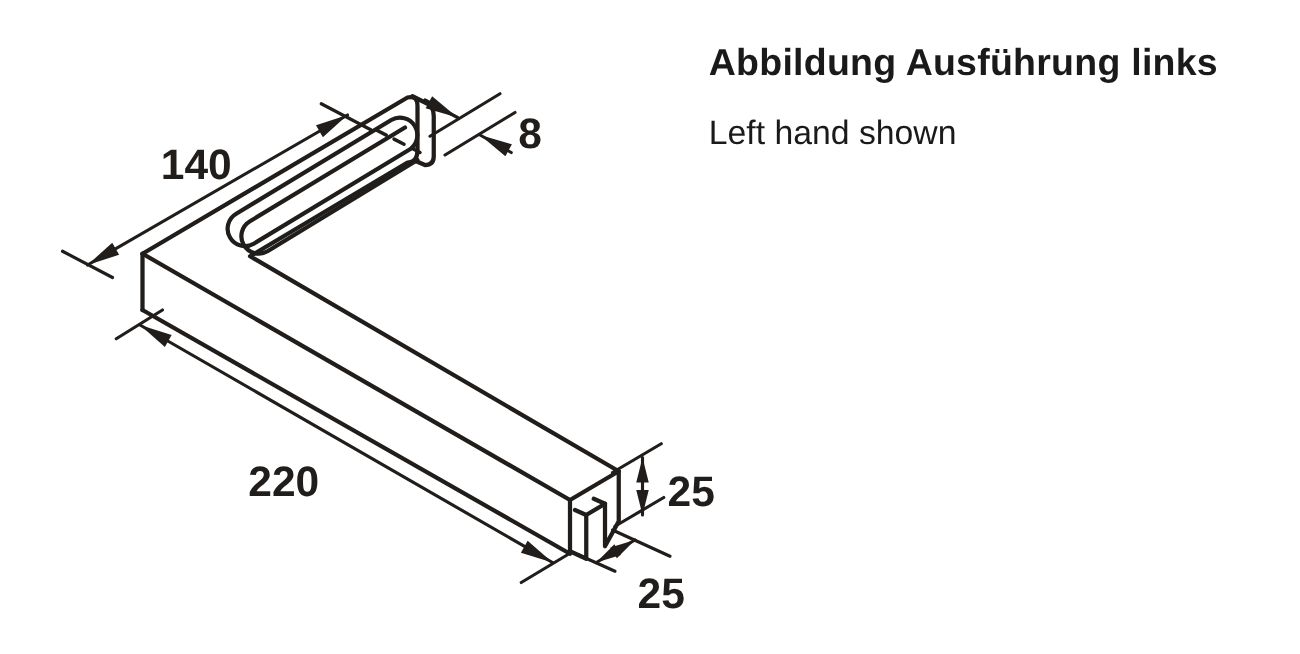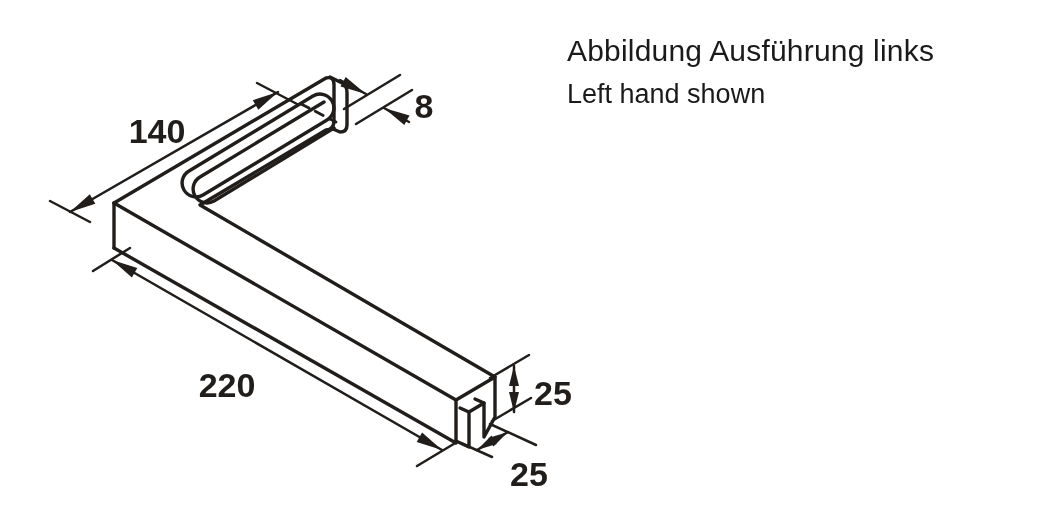--- a/index.html
+++ b/index.html
@@ -18,22 +18,22 @@
   .head{fill:#211d1a;stroke:none;}
   .dimtext{
     font-family:"Liberation Sans", sans-serif;
     font-size:34px;font-weight:700;fill:#211d1a;
     text-anchor:middle;
   }
   .titleblock{
     position:absolute;left:567px;top:36px;width:460px;
     color:#1a1a1a;
   }
-  .title-de{font-size:30px;font-weight:400;line-height:1.0;letter-spacing:.2px;}
-  .title-en{font-size:27px;font-weight:400;margin-top:15px;line-height:1.0;}
+  .title-de{font-size:30px;font-weight:700;line-height:1.0;letter-spacing:.2px;}
+  .title-en{font-size:27px;font-weight:400;margin-top:27px;line-height:1.0;}
 </style>
 </head>
 <body>
 
 <div class="canvas">
 
   <svg width="1040" height="523" viewBox="0 0 1040 523">
 
     <g>
 

